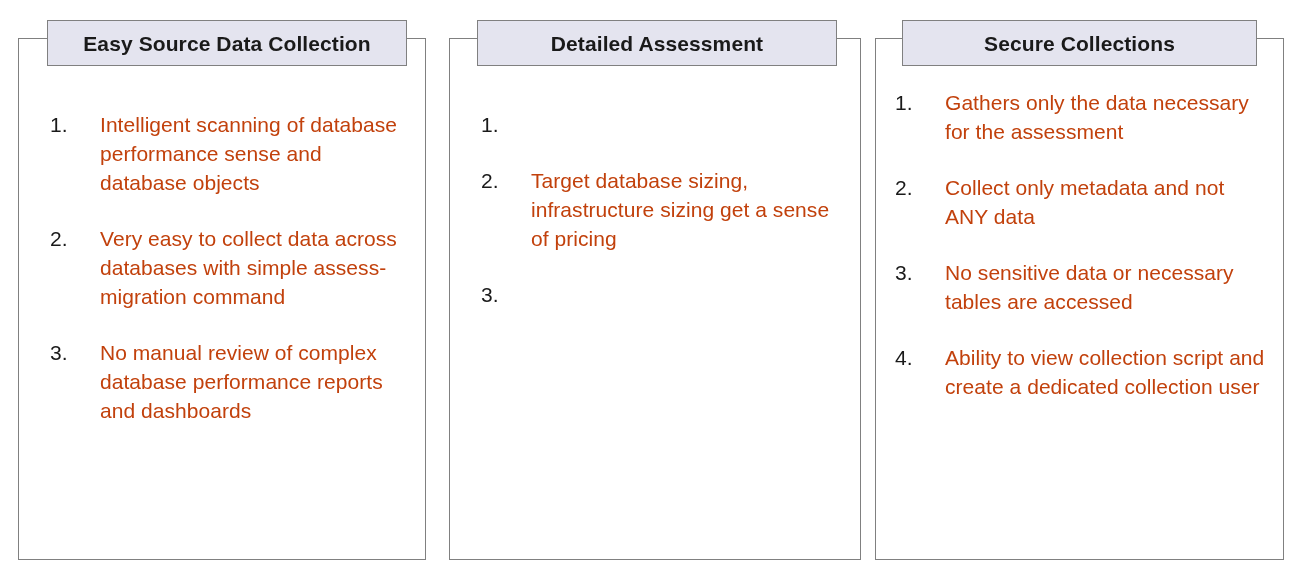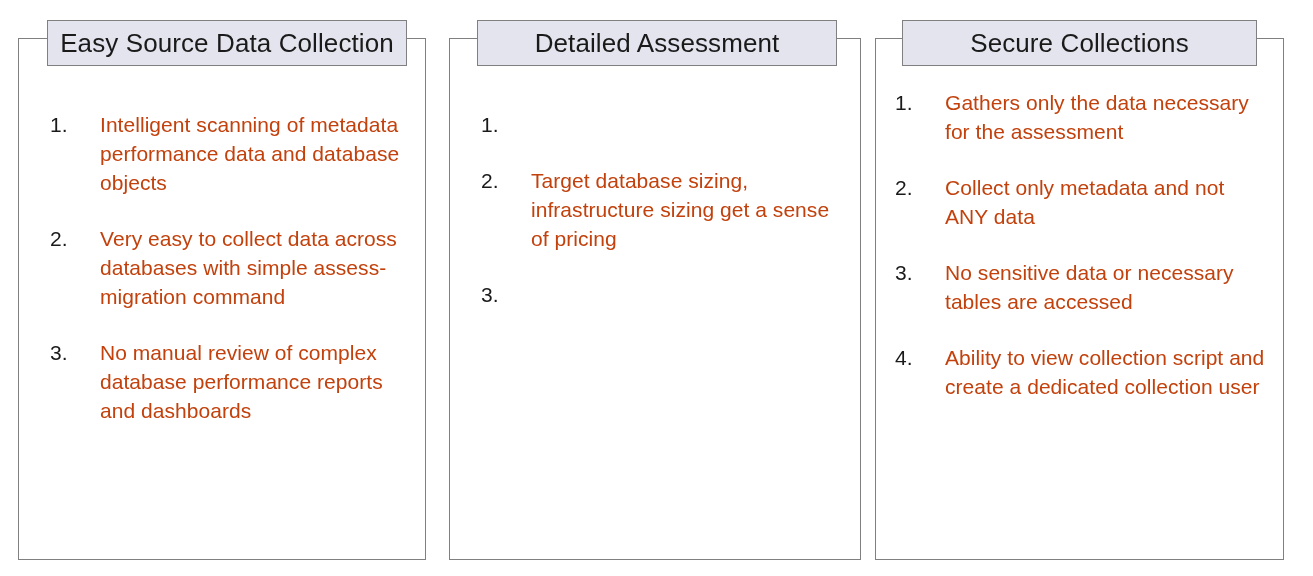--- a/index.html
+++ b/index.html
@@ -26,22 +26,22 @@
     box-sizing:border-box;
     background:#e4e4ef;
     border:1.6px solid #808080;
     height:46px;
     display:flex;
     align-items:center;
     justify-content:center;
     z-index:3;
   }
   .panel-header-title{
-    font-size:26px;
-    font-weight:400;
+    font-size:21px;
+    font-weight:700;
     color:#1a1a1a;
     letter-spacing:0.1px;
     line-height:1;
     white-space:nowrap;
   }
 
   
   .list{
     position:absolute;
     z-index:2;
@@ -73,21 +73,21 @@
 <div id="stage">
 
   <div class="panel" style="left:18px;top:20px;width:408px;height:540px;">
     <div class="panel-body" style="width:408px;height:522px;"></div>
     <div class="panel-header" style="left:29px;width:360px;">
       <span class="panel-header-title">Easy Source Data Collection</span>
     </div>
     <div class="list" style="left:32px;top:90px;width:350px;">
       <div class="list-item" style="margin-bottom:27px;">
         <span class="item-number">1.</span>
-        <span class="item-text">Intelligent scanning of metadata performance data and database objects</span>
+        <span class="item-text">Intelligent scanning of database performance sense and database objects</span>
       </div>
       <div class="list-item" style="margin-bottom:27px;">
         <span class="item-number">2.</span>
         <span class="item-text">Very easy to collect data across databases with simple assess-migration command</span>
       </div>
       <div class="list-item">
         <span class="item-number">3.</span>
         <span class="item-text">No manual review of complex database performance reports and dashboards</span>
       </div>
     </div>

